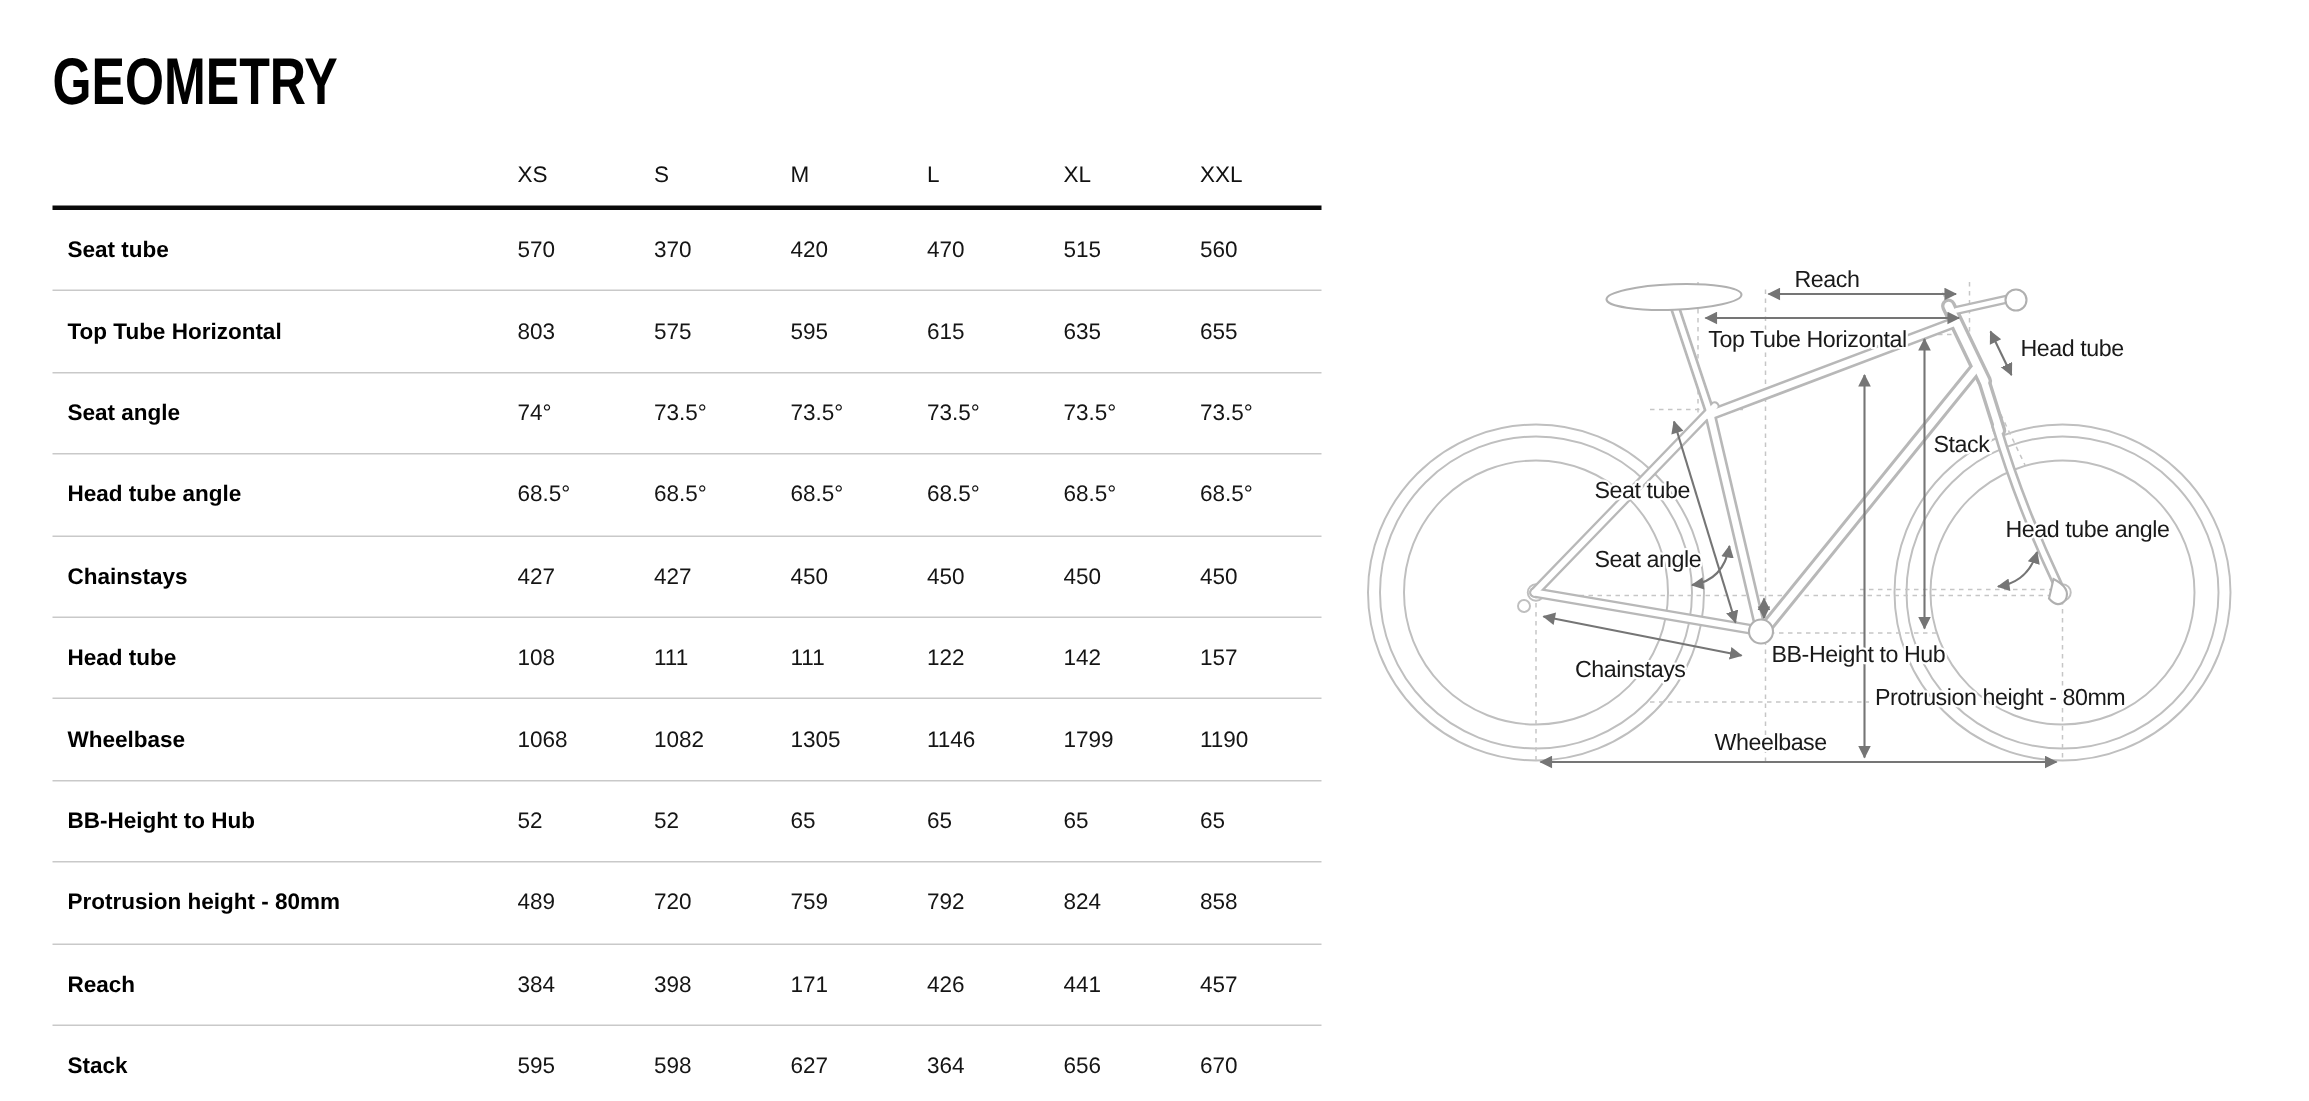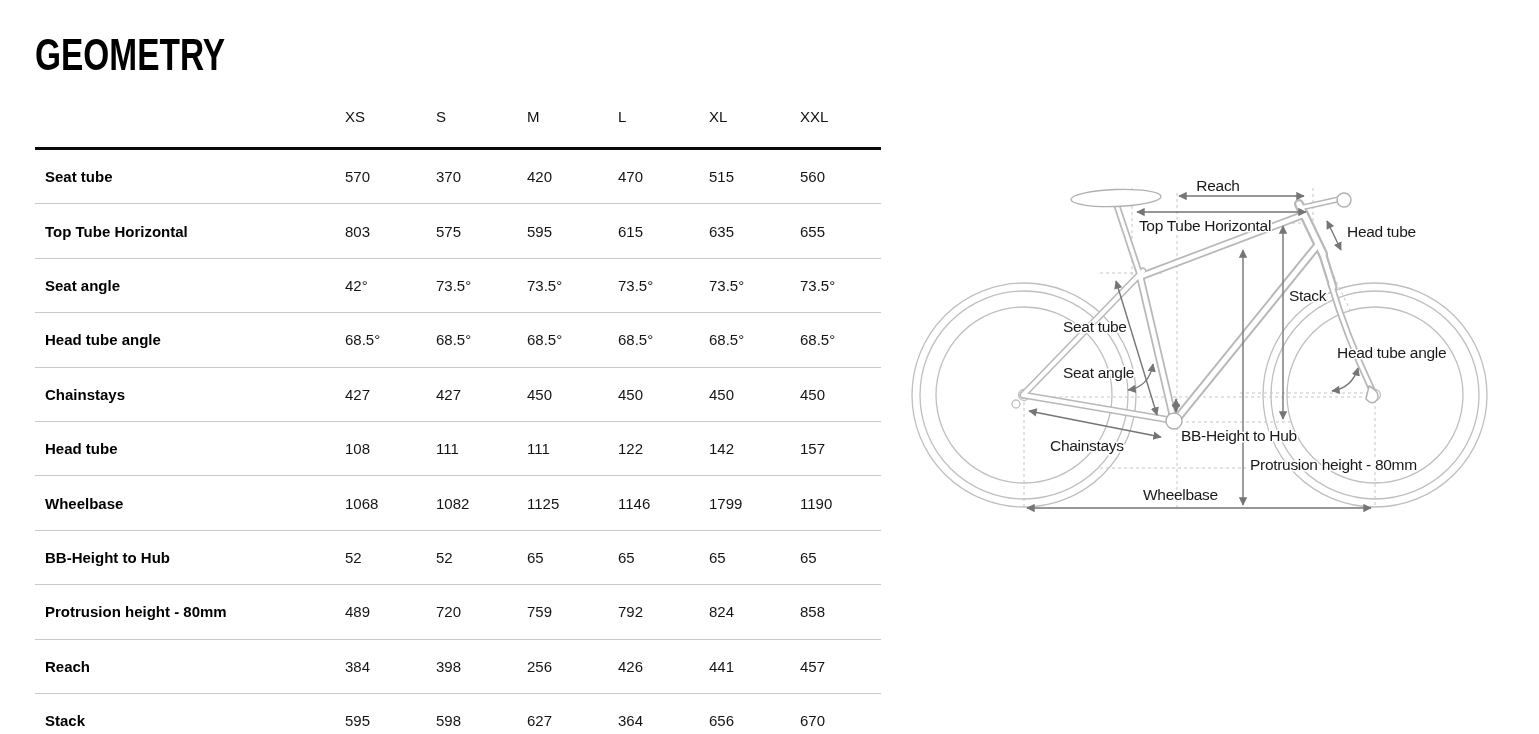--- a/index.html
+++ b/index.html
@@ -8,21 +8,21 @@
     background:#ffffff; font-family:"Liberation Sans", sans-serif;
   }
   .page-title {
     position:absolute; left:35px; top:33px; line-height:1;
     font-size:44px; font-weight:800; color:#000;
     transform:scaleX(0.76); transform-origin:left top; white-space:nowrap;
   }
   .geo-table { position:absolute; left:35px; top:84px; width:846px; }
   .thead {
     display:grid; grid-template-columns:310px repeat(6,91px);
-    align-items:end; height:41px; padding-bottom:22px; box-sizing:content-box;
+    align-items:end; height:41px; padding-bottom:12px; box-sizing:content-box;
     border-bottom:3px solid #0a0a0a;
   }
   .hcell { font-size:15px; font-weight:500; color:#111; }
   .trow {
     display:grid; grid-template-columns:310px repeat(6,91px);
     height:53.4px; align-items:center; border-bottom:1px solid #c9c9c9;
   }
   .trow:last-child { border-bottom:none; }
   .cell.label { font-weight:700; font-size:15px; color:#000; padding-left:10px; }
   .cell.value { font-size:15px; color:#151515; }
@@ -62,21 +62,21 @@
         <div class="cell label">Top Tube Horizontal</div>
         <div class="cell value">803</div>
         <div class="cell value">575</div>
         <div class="cell value">595</div>
         <div class="cell value">615</div>
         <div class="cell value">635</div>
         <div class="cell value">655</div>
       </div>
       <div class="trow">
         <div class="cell label">Seat angle</div>
-        <div class="cell value">42°</div>
+        <div class="cell value">74°</div>
         <div class="cell value">73.5°</div>
         <div class="cell value">73.5°</div>
         <div class="cell value">73.5°</div>
         <div class="cell value">73.5°</div>
         <div class="cell value">73.5°</div>
       </div>
       <div class="trow">
         <div class="cell label">Head tube angle</div>
         <div class="cell value">68.5°</div>
         <div class="cell value">68.5°</div>
@@ -100,21 +100,21 @@
         <div class="cell value">111</div>
         <div class="cell value">111</div>
         <div class="cell value">122</div>
         <div class="cell value">142</div>
         <div class="cell value">157</div>
       </div>
       <div class="trow">
         <div class="cell label">Wheelbase</div>
         <div class="cell value">1068</div>
         <div class="cell value">1082</div>
-        <div class="cell value">1125</div>
+        <div class="cell value">1305</div>
         <div class="cell value">1146</div>
         <div class="cell value">1799</div>
         <div class="cell value">1190</div>
       </div>
       <div class="trow">
         <div class="cell label">BB-Height to Hub</div>
         <div class="cell value">52</div>
         <div class="cell value">52</div>
         <div class="cell value">65</div>
         <div class="cell value">65</div>
@@ -127,21 +127,21 @@
         <div class="cell value">720</div>
         <div class="cell value">759</div>
         <div class="cell value">792</div>
         <div class="cell value">824</div>
         <div class="cell value">858</div>
       </div>
       <div class="trow">
         <div class="cell label">Reach</div>
         <div class="cell value">384</div>
         <div class="cell value">398</div>
-        <div class="cell value">256</div>
+        <div class="cell value">171</div>
         <div class="cell value">426</div>
         <div class="cell value">441</div>
         <div class="cell value">457</div>
       </div>
       <div class="trow">
         <div class="cell label">Stack</div>
         <div class="cell value">595</div>
         <div class="cell value">598</div>
         <div class="cell value">627</div>
         <div class="cell value">364</div>

